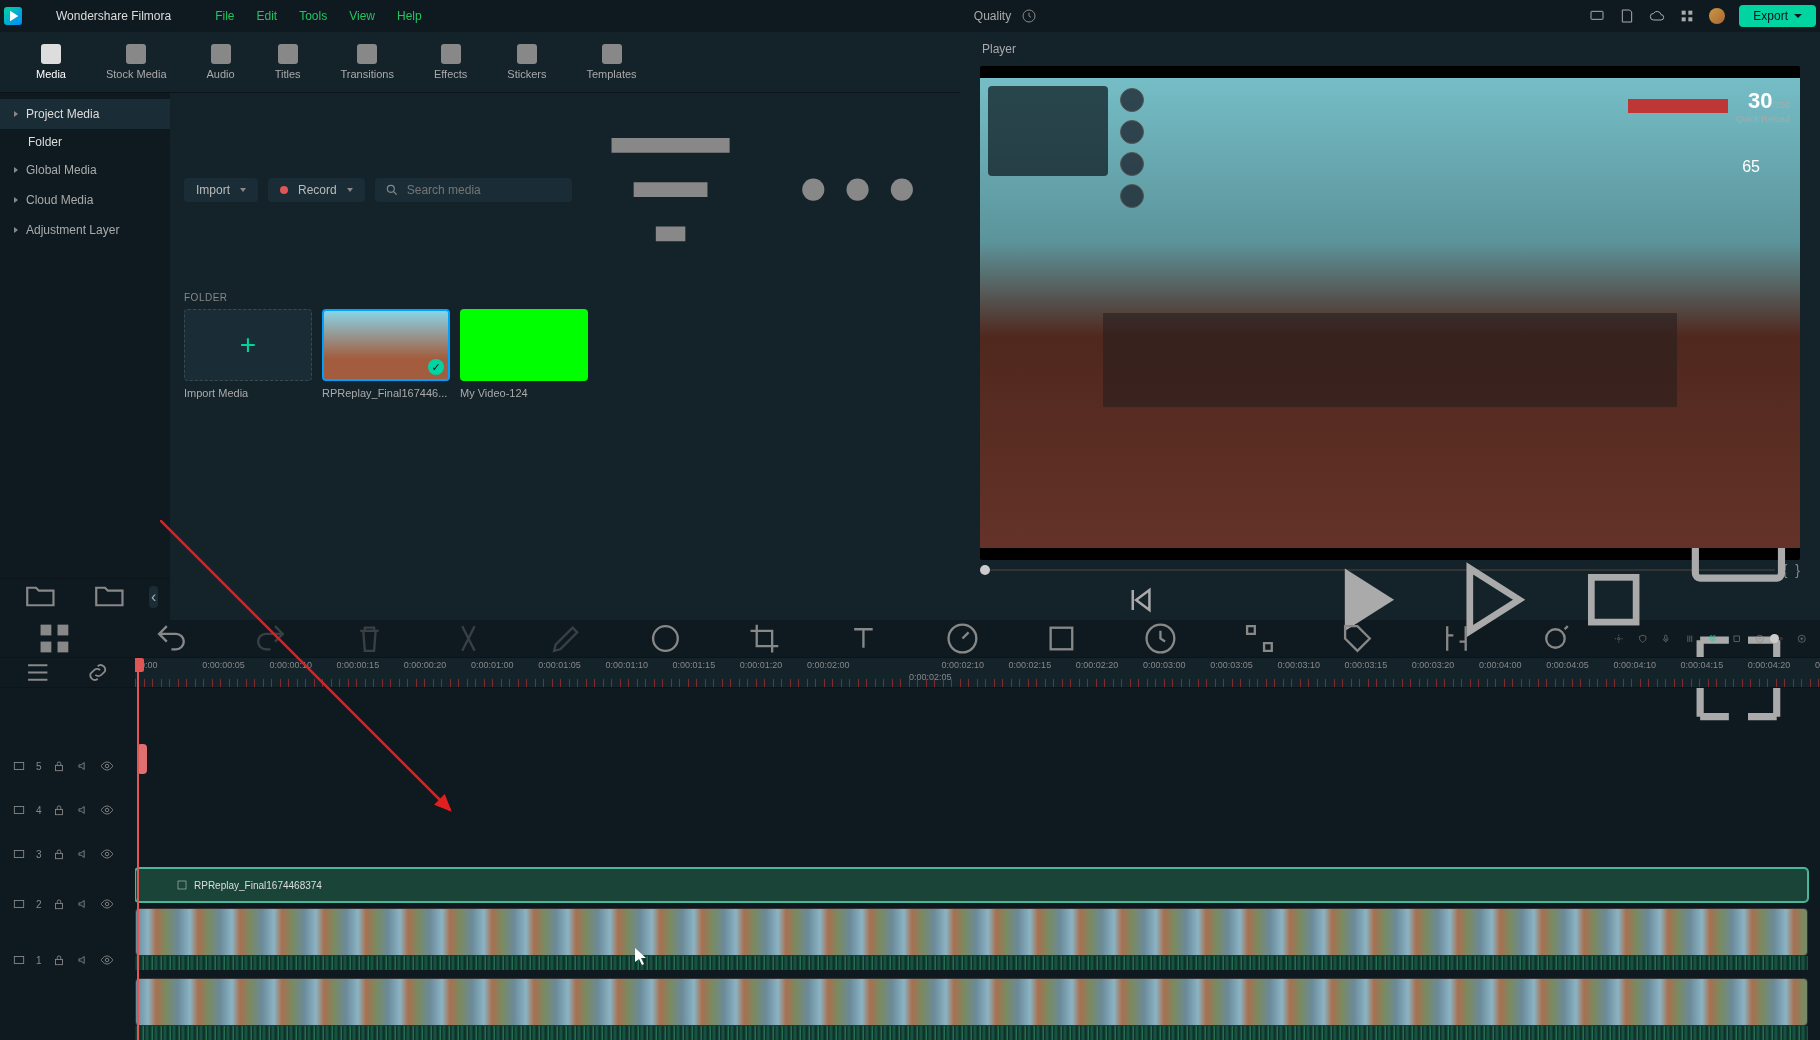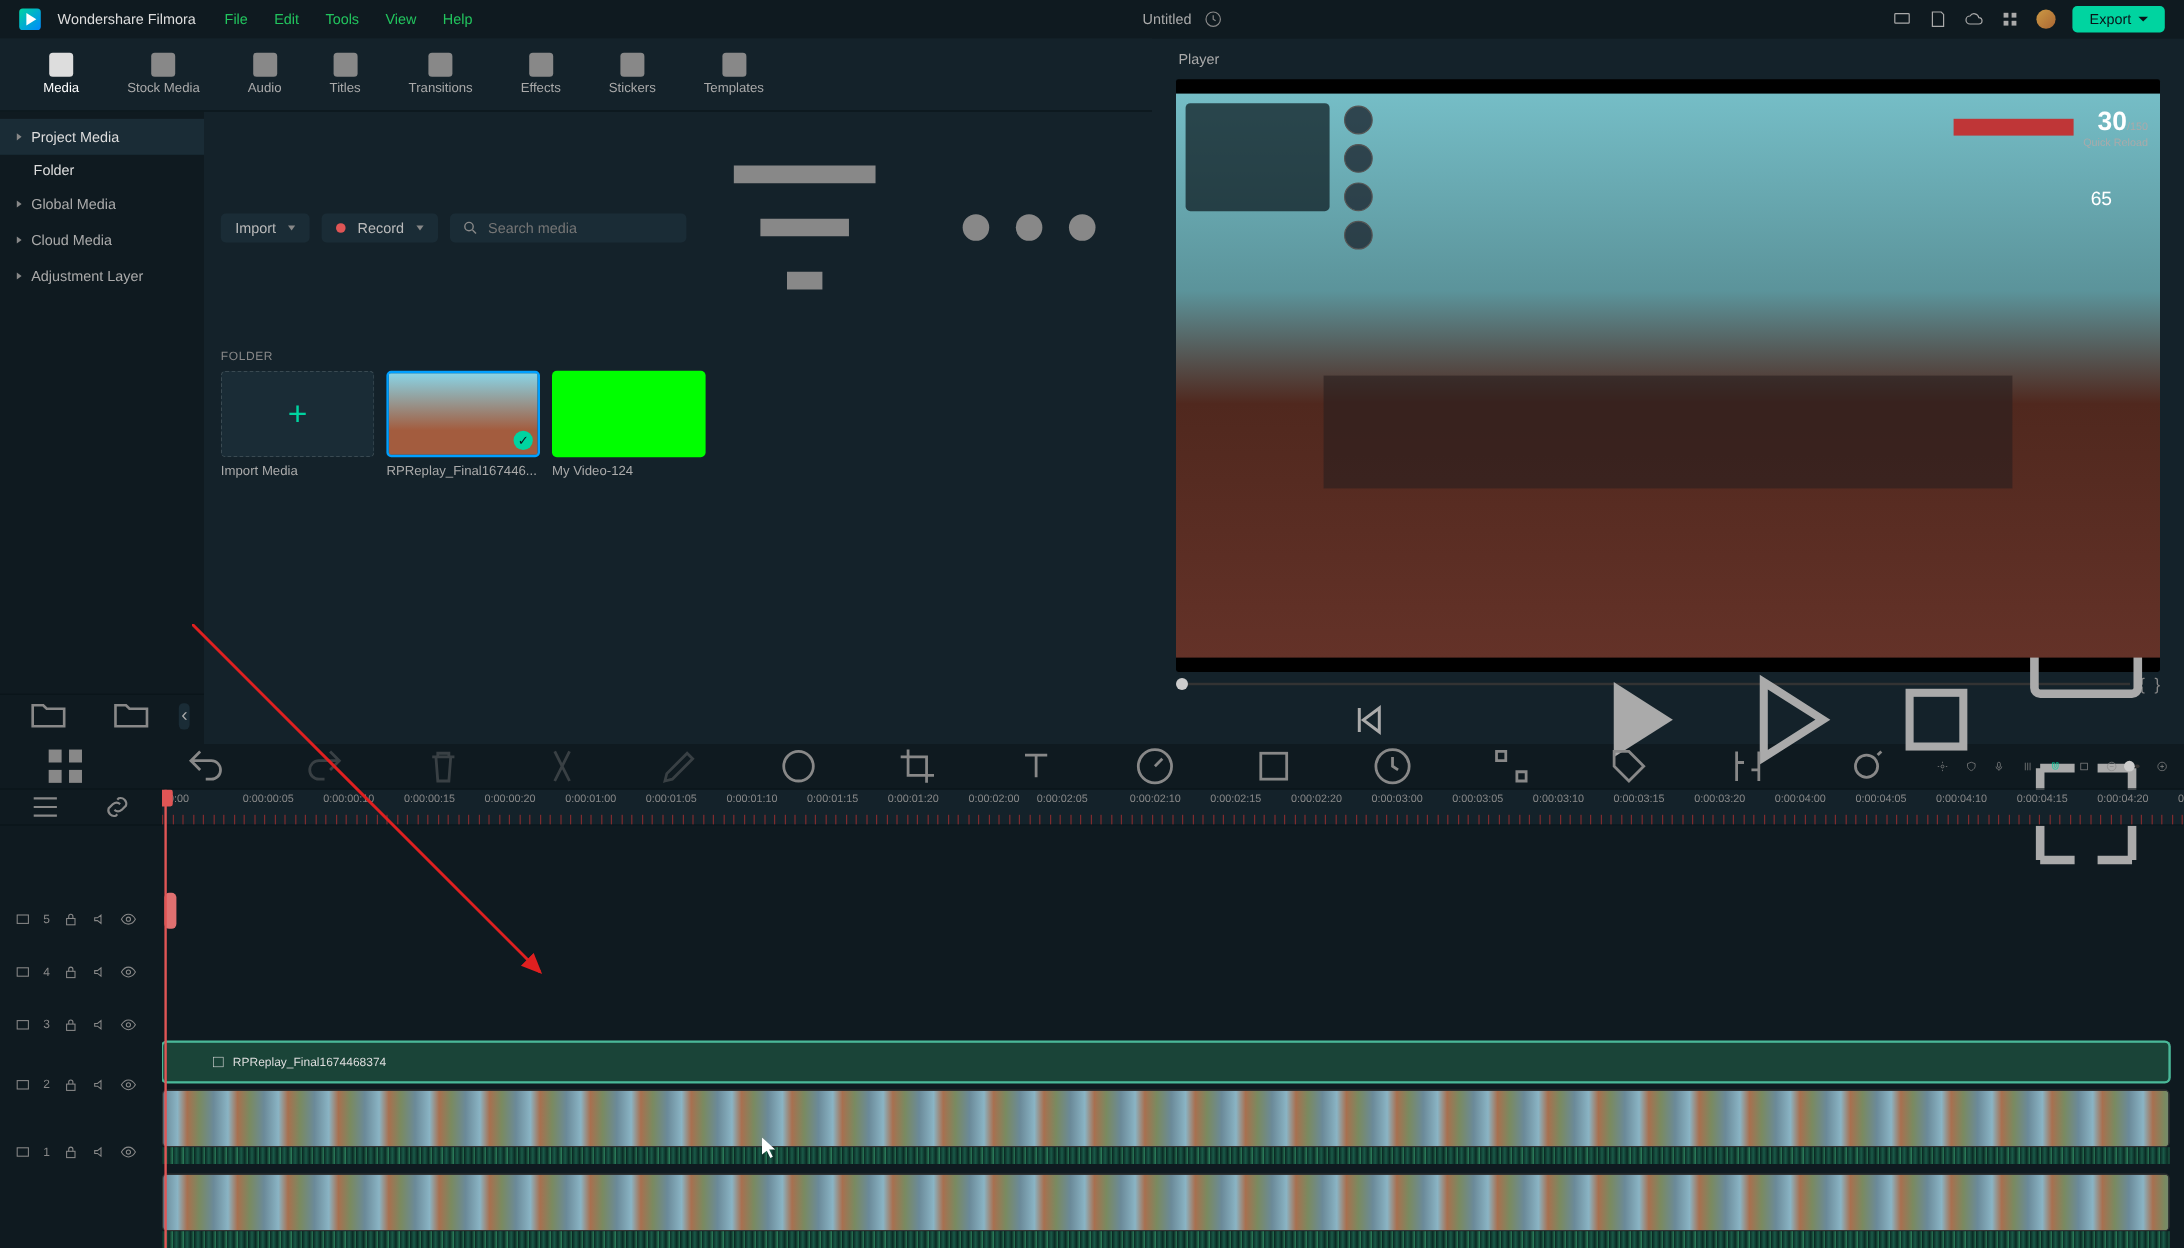--- a/index.html
+++ b/index.html
@@ -1,17 +1,17 @@
 <!DOCTYPE html>
 <html><head>
 <meta charset="utf-8">
 <style>
 * { margin: 0; padding: 0; box-sizing: border-box; font-family: -apple-system, BlinkMacSystemFont, "Segoe UI", sans-serif; }
 body { background: #0a1419; color: #c0c8cc; overflow: hidden; width: 1820px; height: 1040px; }
-.titlebar { height: 32px; background: #0f1a20; display: flex; align-items: center; padding: 0 16px; gap: 14px; font-size: 12px; }
+.titlebar { height: 32px; background: #0f1a20; display: flex; align-items: center; padding: 0 4px; gap: 34px; font-size: 12px; }
 .titlebar .logo { width: 18px; height: 18px; background: linear-gradient(135deg,#00d4a0,#0089ff); border-radius: 3px; display:flex;align-items:center;justify-content:center; }
 .titlebar .app-name { color: #ddd; }
 .titlebar .menus { display: flex; gap: 22px; margin-left: 10px; }
 .titlebar .menus span { color: #22c55e; cursor: pointer; }
 .titlebar .center { flex: 1; display: flex; justify-content: center; align-items: center; gap: 10px; color: #aaa; }
 .titlebar .right { display: flex; align-items: center; gap: 14px; }
 .titlebar .ticon { width: 16px; height: 16px; color: #aaa; cursor: pointer; }
 .export-btn { background: #00d4a0; color: #0a1419; padding: 4px 14px; border-radius: 4px; font-size: 12px; font-weight: 500; display: flex; align-items: center; gap: 6px; cursor: pointer; }
 .export-btn .chev { width:0;height:0;border-left:4px solid transparent;border-right:4px solid transparent;border-top:4px solid #0a1419; }
 
@@ -121,21 +121,21 @@
     </div>
   <span class="app-name">Wondershare Filmora</span>
   <div class="menus">
     <span>File</span>
     <span>Edit</span>
     <span>Tools</span>
     <span>View</span>
     <span>Help</span>
   </div>
   <div class="center">
-    <span>Untitled</span>
+    <span>Quality</span>
     <svg class="ic ticon" viewBox="0 0 24 24">
         <circle cx="12" cy="12" r="9" fill="none" stroke="#888" stroke-width="1.5"></circle>
         <path d="M12 7v5l3 2" stroke="#888" stroke-width="1.5" fill="none"></path>
       </svg>
   </div>
   <div class="right">
     <svg class="ic ticon" viewBox="0 0 24 24">
         <rect x="3" y="5" width="18" height="12" rx="1" fill="none" stroke="currentColor" stroke-width="1.5"></rect>
       </svg>
     <svg class="ic ticon" viewBox="0 0 24 24">
@@ -530,21 +530,21 @@
           <span class="tick" style="left: 67.2px;">0:00:00:05</span>
           <span class="tick" style="left: 134.4px;">0:00:00:10</span>
           <span class="tick" style="left: 201.6px;">0:00:00:15</span>
           <span class="tick" style="left: 268.8px;">0:00:00:20</span>
           <span class="tick" style="left: 336px;">0:00:01:00</span>
           <span class="tick" style="left: 403.2px;">0:00:01:05</span>
           <span class="tick" style="left: 470.4px;">0:00:01:10</span>
           <span class="tick" style="left: 537.6px;">0:00:01:15</span>
           <span class="tick" style="left: 604.8px;">0:00:01:20</span>
           <span class="tick" style="left: 672px;">0:00:02:00</span>
-          <span class="tick" style="left: 729px;">0:00:02:05</span>
+          <span class="tick" style="left: 774px; margin-top: 12px;">0:00:02:05</span>
           <span class="tick" style="left: 806.4px;">0:00:02:10</span>
           <span class="tick" style="left: 873.6px;">0:00:02:15</span>
           <span class="tick" style="left: 940.8px;">0:00:02:20</span>
           <span class="tick" style="left: 1008px;">0:00:03:00</span>
           <span class="tick" style="left: 1075.2px;">0:00:03:05</span>
           <span class="tick" style="left: 1142.4px;">0:00:03:10</span>
           <span class="tick" style="left: 1209.6px;">0:00:03:15</span>
           <span class="tick" style="left: 1276.8px;">0:00:03:20</span>
           <span class="tick" style="left: 1344px;">0:00:04:00</span>
           <span class="tick" style="left: 1411.2px;">0:00:04:05</span>

